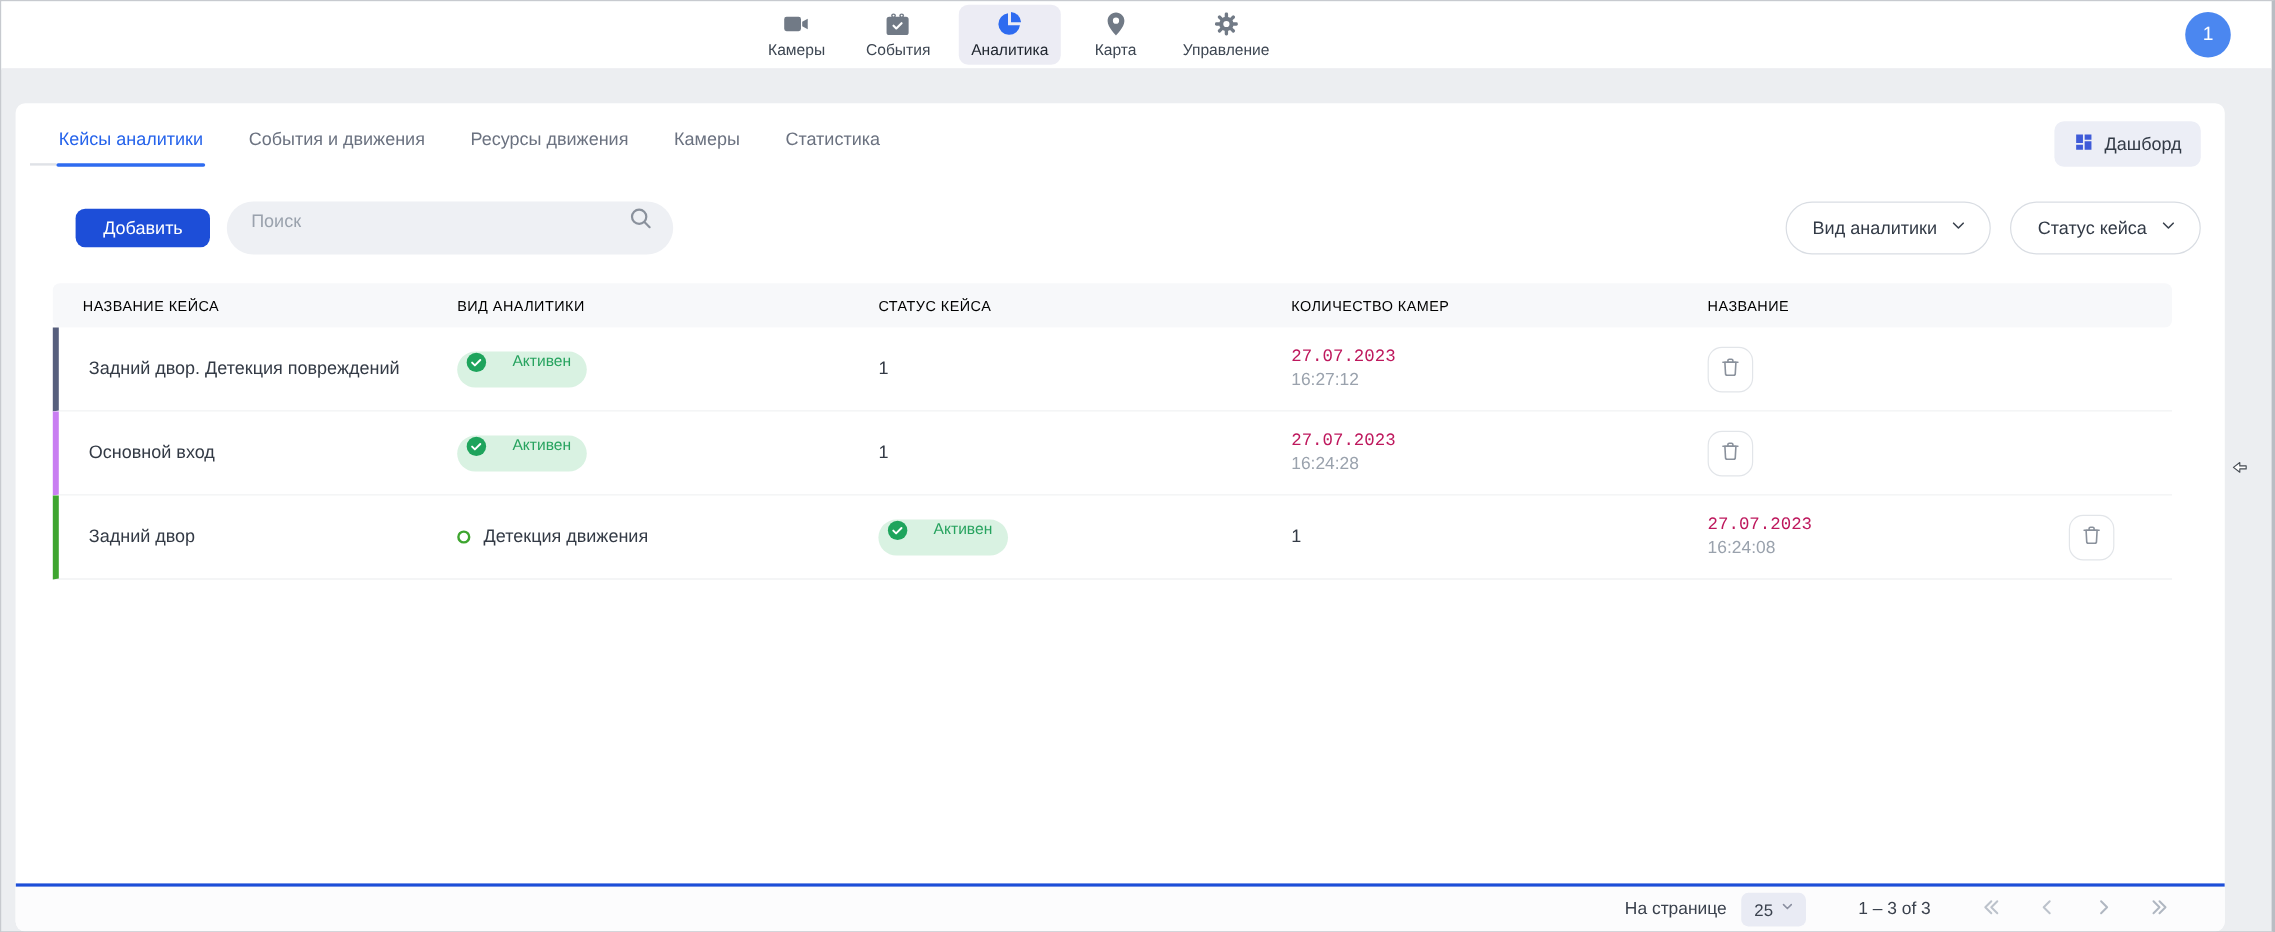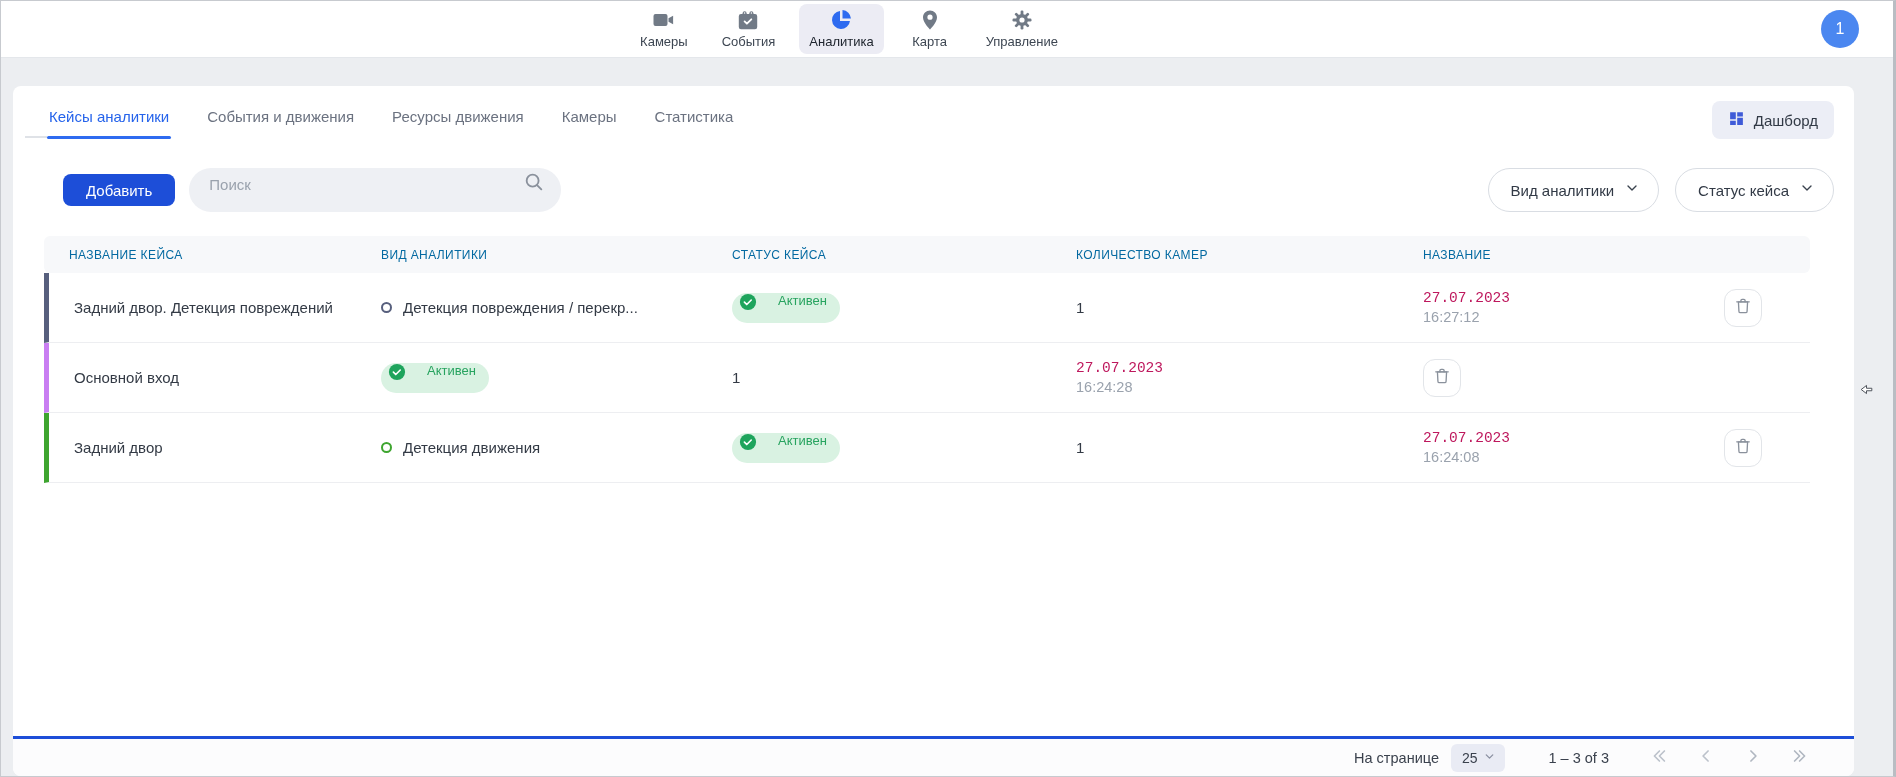--- a/index.html
+++ b/index.html
@@ -93,21 +93,21 @@
   }
   .filter-pill-label { font-size:15px; color:#323a46; white-space:nowrap; }
   .filter-pill svg { width:16px; height:16px; }
 
   
   .table { margin:24px 44px 0 31px; }
   .thead {
     height:37px; background:#f7f8fa; border-radius:6px;
     display:grid; grid-template-columns:337px 351px 344px 347px 1fr 86px; align-items:center;
   }
-  .th { font-size:12px; color:#0369a1; letter-spacing:0.4px; white-space:nowrap; }
+  .th { font-size:12px; color:#000000; letter-spacing:0.4px; white-space:nowrap; }
   .th:first-child { padding-left:25px; }
   .row {
     height:70px; border-bottom:1px solid #edeef1; border-left:5px solid #888;
     display:grid; grid-template-columns:332px 351px 344px 347px 1fr 86px; align-items:center;
     cursor:pointer; background:#fff;
   }
   .cell-name { padding-left:25px; font-size:15px; color:#333a45; white-space:nowrap; }
   .cell-type { display:flex; align-items:center; gap:11px; font-size:15px; color:#333a45; white-space:nowrap; }
   .type-ring { width:11px; height:11px; border-radius:50%; border:2px solid #888; flex:none; }
   .status-badge {
@@ -272,24 +272,20 @@
       <div class="th">НАЗВАНИЕ КЕЙСА</div>
       <div class="th">ВИД АНАЛИТИКИ</div>
       <div class="th">СТАТУС КЕЙСА</div>
       <div class="th">КОЛИЧЕСТВО КАМЕР</div>
       <div class="th">НАЗВАНИЕ</div>
       <div class="th"></div>
     </div>
 
     <div class="row" style="border-left-color: rgb(87, 95, 125);">
       <div class="cell-name">Задний двор. Детекция повреждений</div>
-      <div class="cell-type">
-        <span class="type-ring" style="border-color: rgb(87, 95, 125);"></span>
-        <span>Детекция повреждения / перекр...</span>
-      </div>
       <div>
         <span class="status-badge">
           <span>
             <svg viewBox="0 0 20 20" width="18" height="18">
                 <circle cx="10" cy="10" r="9" fill="#1ea45c"></circle>
                 <path d="M6 10.2l2.6 2.6 5-5" stroke="#fff" stroke-width="1.8" fill="none" stroke-linecap="round" stroke-linejoin="round"></path>
               </svg>
           </span>
           <span>Активен</span>
         </span>

